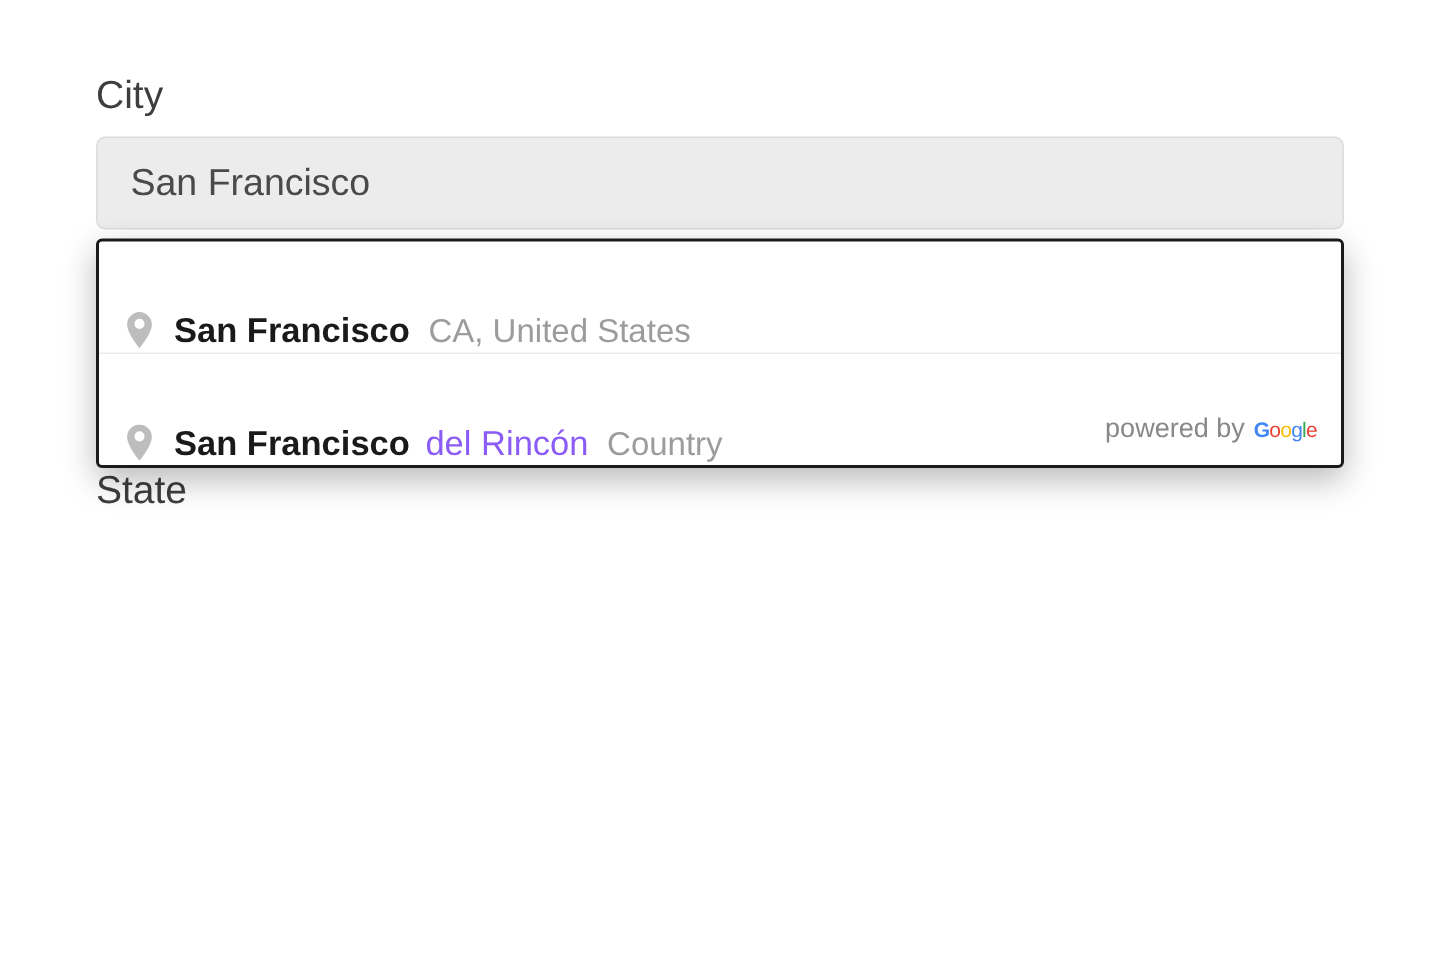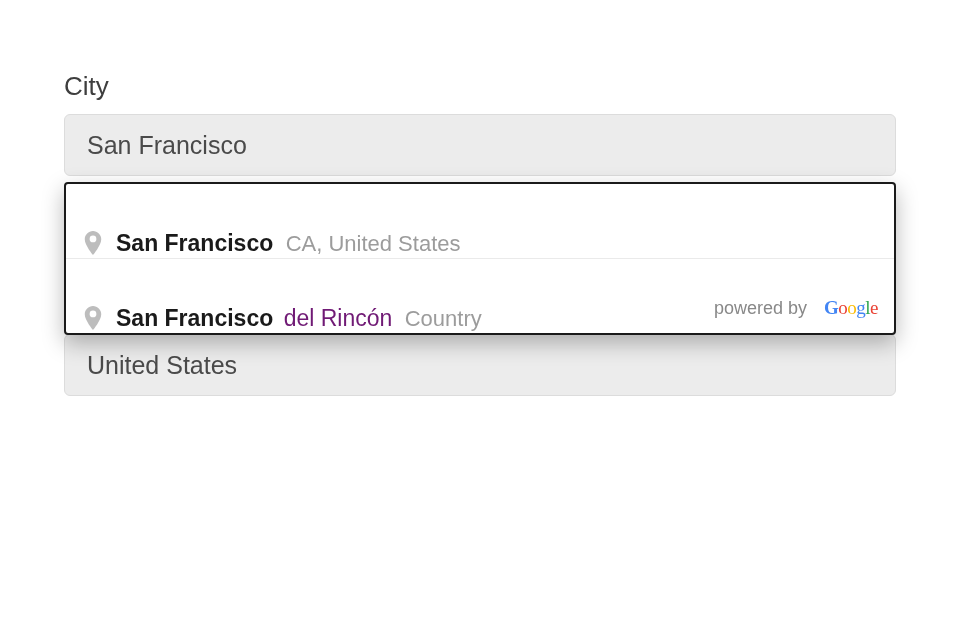--- a/index.html
+++ b/index.html
@@ -10,21 +10,20 @@
     color: #3a3a3a;
     padding: 48px 64px 0 64px;
     position: relative;
   }
   .field-group { margin-bottom: 28px; position: relative; }
   .field-label {
     font-size: 26px;
     color: #3e3e3e;
     margin-bottom: 12px;
     font-weight: 400;
-    margin-top: 23px;
   }
   .field-input {
     width: 100%;
     height: 62px;
     background: #ececec;
     border: 1px solid #dcdcdc;
     border-radius: 6px;
     padding: 0 22px;
     font-size: 25px;
     color: #4a4a4a;
@@ -56,37 +55,37 @@
   .dropdown-item:last-child { border-bottom: none; }
   .pin-icon {
     width: 18px;
     height: 24px;
     margin-right: 14px;
     flex-shrink: 0;
   }
   .pin-icon svg { display:block; }
   .item-text { font-size: 23px; line-height: 1.25; flex: 1; }
   .match { font-weight: 700; color: #1a1a1a; }
-  .extra { font-weight: 400; color: #701a75; margin-left: 4px; }
+  .extra { font-weight: 400; color: #8b5cf6; margin-left: 4px; }
   .secondary { font-weight: 400; color: #9c9c9c; margin-left: 6px; font-size: 22px; }
   .powered {
     position: absolute;
     bottom: 14px;
     right: 16px;
     font-size: 18px;
     color: #888888;
     display: flex;
     align-items: baseline;
-    gap: 17px;
+    gap: 6px;
   }
   .google-logo {
-    font-size: 19px;
+    font-size: 14px;
     font-weight: 500;
     letter-spacing: -0.5px;
-    font-family: Liberation Serif, serif;
+    font-family: Liberation Sans, sans-serif;
   }
   .g1 { color:#4285F4; font-weight:700; }
   .g2 { color:#EA4335; }
   .g3 { color:#FBBC05; }
   .g4 { color:#4285F4; }
   .g5 { color:#34A853; }
   .g6 { color:#EA4335; }
 
   
   #group-state { margin-top: 158px; }
@@ -125,17 +124,17 @@
       <span class="powered">
         <span>powered by</span>
         <span class="google-logo"><span class="g1">G</span><span class="g2">o</span><span class="g3">o</span><span class="g4">g</span><span class="g5">l</span><span class="g6">e</span></span>
       </span>
     </div>
 
   </div>
 </div>
 
 <div class="field-group" id="group-state">
+  <div class="field-label">State</div>
 </div>
 
 <div class="field-group">
-  <input class="field-input" type="text" value="United States" style="">
 </div>
 
 </body></html>

